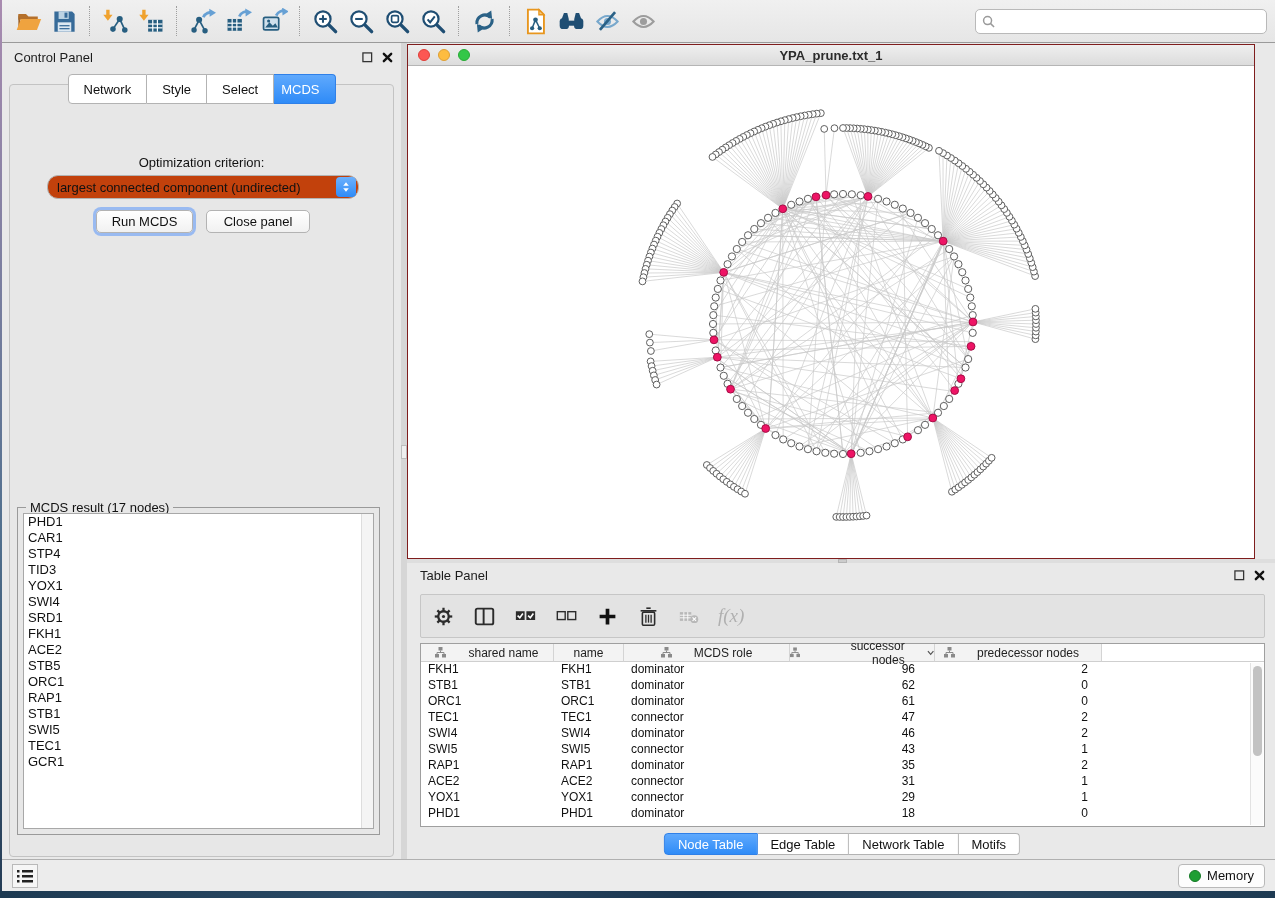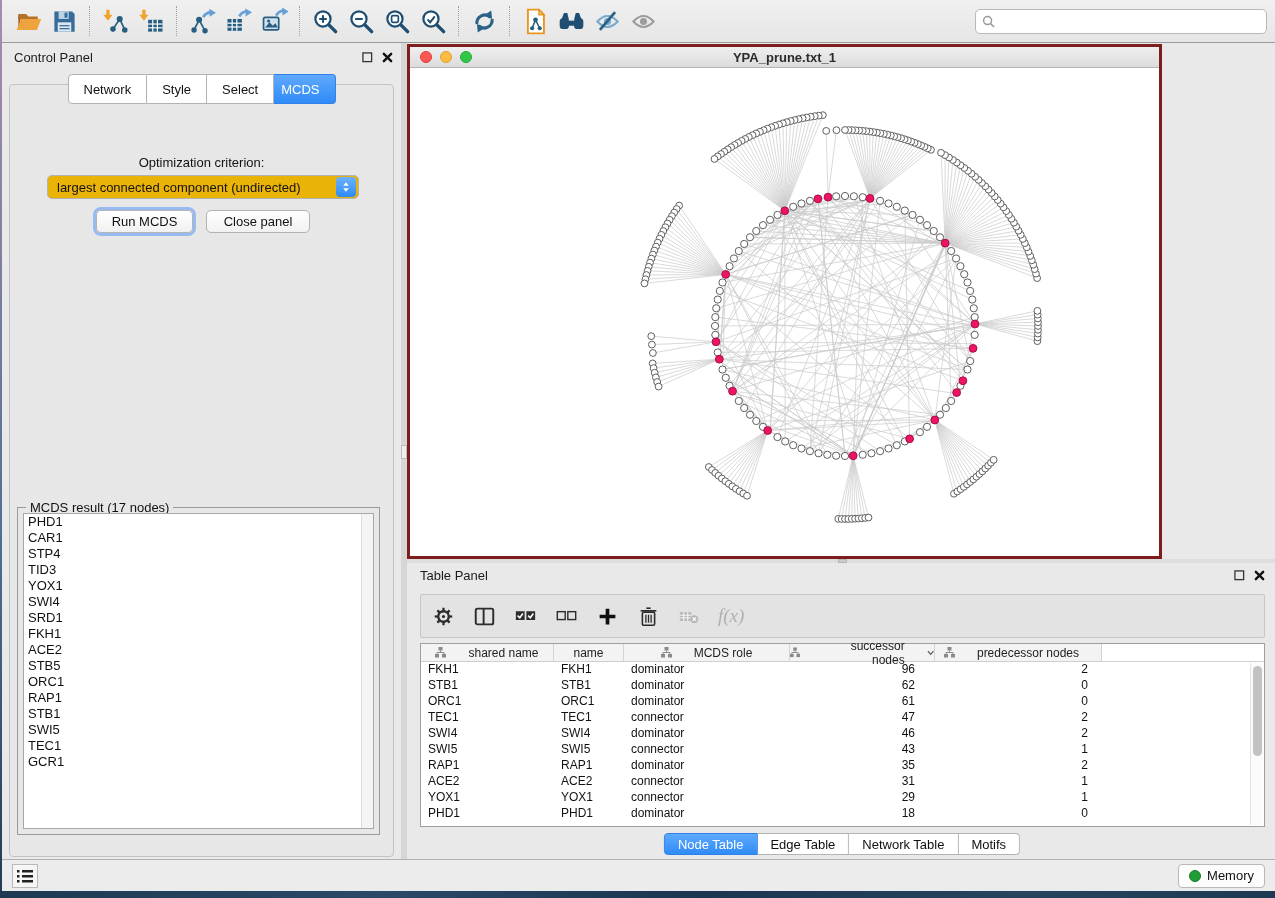--- a/index.html
+++ b/index.html
@@ -36,22 +36,22 @@
   .cp-head { position:absolute; left:12px; top:7px; right:8px; display:flex; justify-content:space-between; align-items:center; }
   .cp-tabs { position:absolute; top:31px; left:50%; transform:translateX(-50%); display:flex; z-index:2; }
   .cp-tab { height:30px; padding:0 15px; background:#fff; border:1px solid #b3b3b3; border-left:none;
     font-size:13px; display:flex; align-items:center; color:#111; }
   .cp-tab:first-child { border-left:1px solid #b3b3b3; border-radius:4px 0 0 4px; }
   .cp-tab:last-child { border-radius:0 4px 4px 0;padding-left:7px; }
   .cp-tab.selected { background:linear-gradient(#5fa9fd,#2f8bf7); border-color:#2f80e8; color:#fff; }
   .cp-body { position:absolute; left:7px; right:7px; top:41px; bottom:2px; background:#e7e7e7;
     border:1px solid #c3c3c3; border-radius:4px; }
   .opt-label { position:absolute; top:70px; width:100%; text-align:center; font-size:13px; color:#111; }
-  .dropdown { position:absolute; left:37px; top:90px; width:312px; height:24px; background:#eab308;
-    border:1px solid #b3b3b3; border-radius:5px; display:flex; align-items:center; }
+  .dropdown { position:absolute; left:37px; top:90px; width:312px; height:24px; background:#c2410c;
+    border:1px solid #b3b3b3; border-radius:11px; display:flex; align-items:center; }
   .dropdown .dd-text { flex:1; font-size:13px; padding-left:9px; color:#111; white-space:nowrap; }
   .dd-spin { width:20px; height:20px; margin-right:2px; border-radius:4px;
     background:linear-gradient(#6db1fd,#2e8bf7); display:flex; align-items:center; justify-content:center; }
   .dd-spin svg { width:8px; height:12px; }
   .btn { height:23px; background:linear-gradient(#ffffff,#f1f1f1); border:1px solid #b3b3b3; border-radius:5px;
     font-size:13px; color:#111; display:flex; align-items:center; justify-content:center; padding:0 14px; }
   .btn-run { position:absolute; left:86px; top:125px; width:97px; box-shadow:0 0 0 3px rgba(90,150,250,.55); }
   .btn-close { position:absolute; left:196px; top:125px; width:104px; }
   .mcds-field { position:absolute; left:7px; right:13px; top:422px; bottom:21px;
     border:1px solid #9a9a9a; background:#e7e7e7; }
@@ -60,22 +60,22 @@
     border:1px solid #a8a8a8; overflow:hidden; }
   .mcds-item { font-size:13px; line-height:16px; padding-left:4px; color:#111; }
   .mcds-track { position:absolute; right:0; top:0; bottom:0; width:12px; background:#f4f4f4; border-left:1px solid #ddd; }
 
   
   .vsplit { position:absolute; left:399px; top:43px; width:6px; height:816px; background:#d6d6d6; }
   .vsplit .grip { position:absolute; top:402px; left:0; width:6px; height:14px; background:#efefef;
     border:1px solid #bdbdbd; }
 
   
-  .netwin { position:absolute; left:405px; top:44px; width:755px; height:515px; background:#fff;
-    border:3px solid #7f1d1d; }
+  .netwin { position:absolute; left:405px; top:44px; width:848px; height:515px; background:#fff;
+    border:1px solid #7f1d1d; }
   .net-titlebar { position:absolute; left:0; top:0; right:0; height:21px;
     background:linear-gradient(#efefef,#dcdcdc); border-bottom:1px solid #b5b5b5;
     display:flex; align-items:center; }
   .lights { display:flex; gap:8px; margin-left:10px; }
   .light { width:12px; height:12px; border-radius:50%; }
   .net-title { position:absolute; width:100%; text-align:center; font-size:13px; font-weight:700; color:#2b2b2b; }
   .net-canvas { position:absolute; left:0; top:21px; right:0; bottom:0; background:#fff; }
 
   
   .hsplit { position:absolute; left:405px; top:559px; width:870px; height:4px; background:#dedede; }

